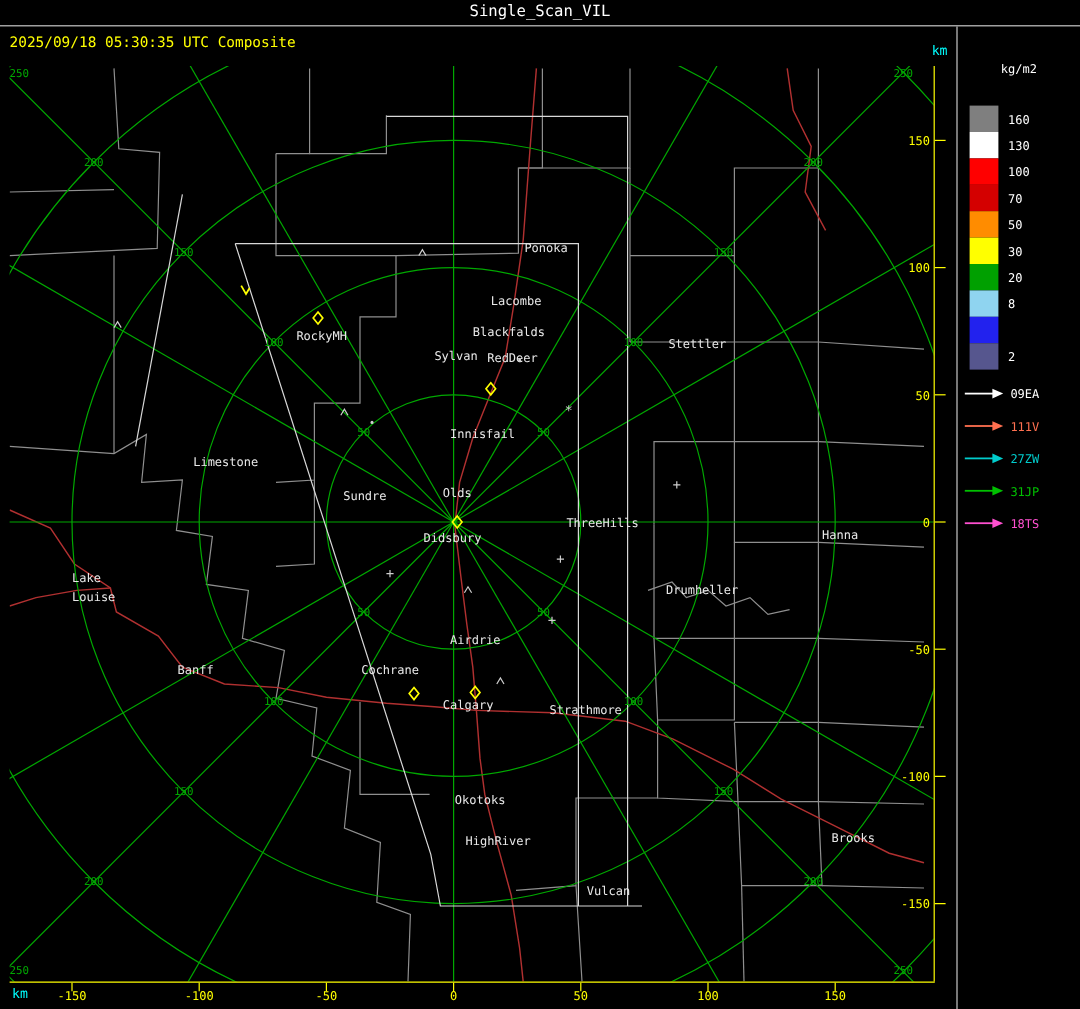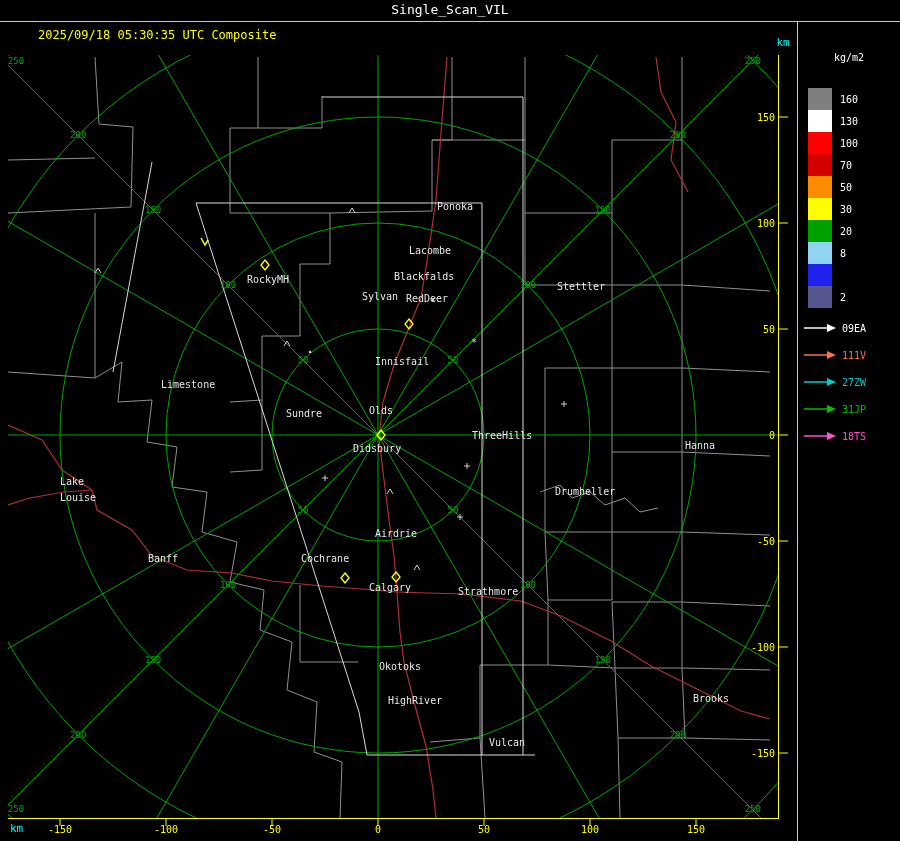--- a/index.html
+++ b/index.html
@@ -1,21 +1,21 @@
 <!DOCTYPE html>
 <html><head>
 <meta charset="utf-8">
 <style>
   html,body{margin:0;padding:0;background:#000;}
   .app{position:relative;width:900px;height:841px;background:#000;overflow:hidden;
        font-family:"DejaVu Sans Mono",monospace;}
   .titlebar{position:absolute;top:0;left:0;width:100%;height:21px;
             border-bottom:1px solid #c8c8c8;color:#fff;font-size:13px;line-height:20px;
             text-align:center;z-index:2;}
-  .timestamp{position:absolute;top:28px;left:8px;color:#ffff00;font-size:12px;z-index:2;margin-left:30px;}
+  .timestamp{position:absolute;top:28px;left:8px;color:#ffff00;font-size:12px;z-index:2;}
   #scene{position:absolute;top:0;left:0;}
   text{font-family:"DejaVu Sans Mono",monospace;}
 </style>
 </head>
 <body>
 
 <div class="app">
   <div class="titlebar">
     <span>Single_Scan_VIL</span>
   </div>

